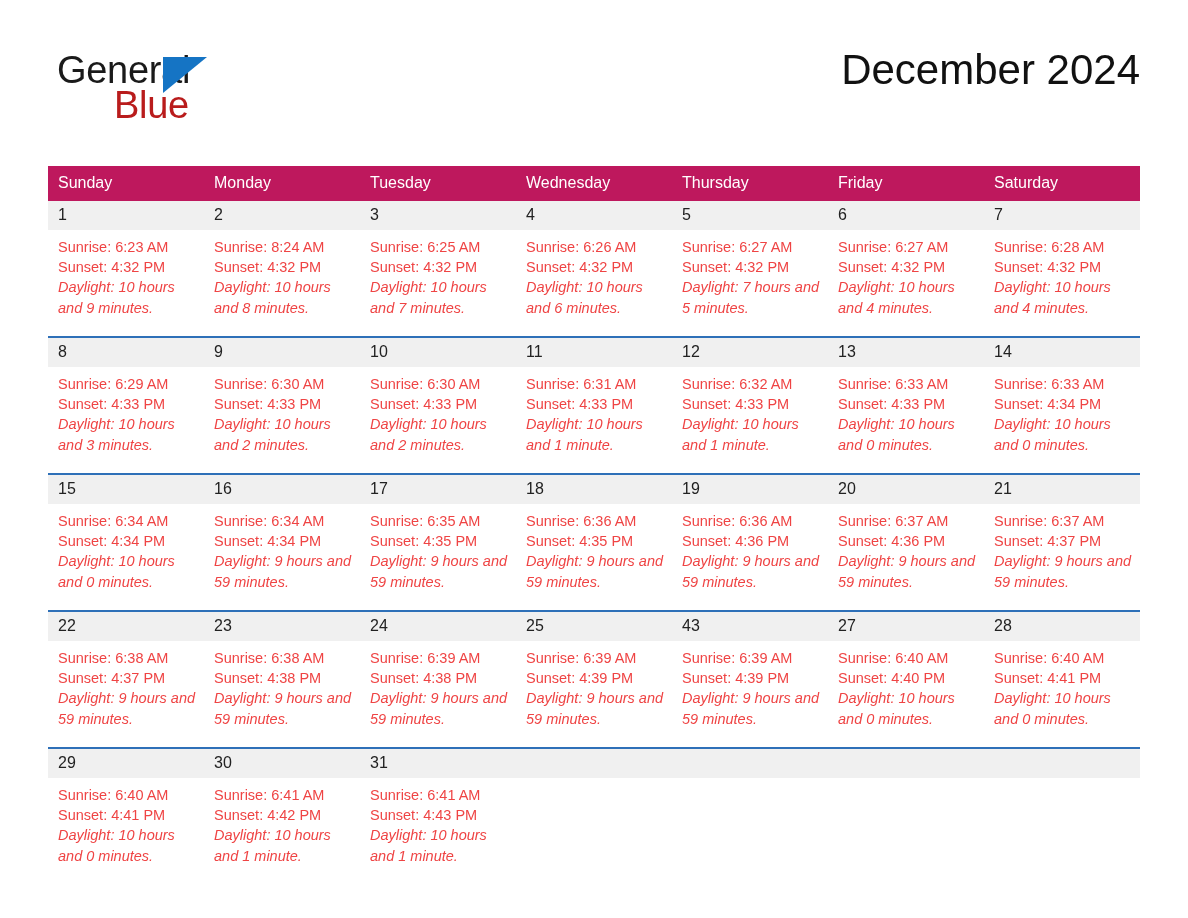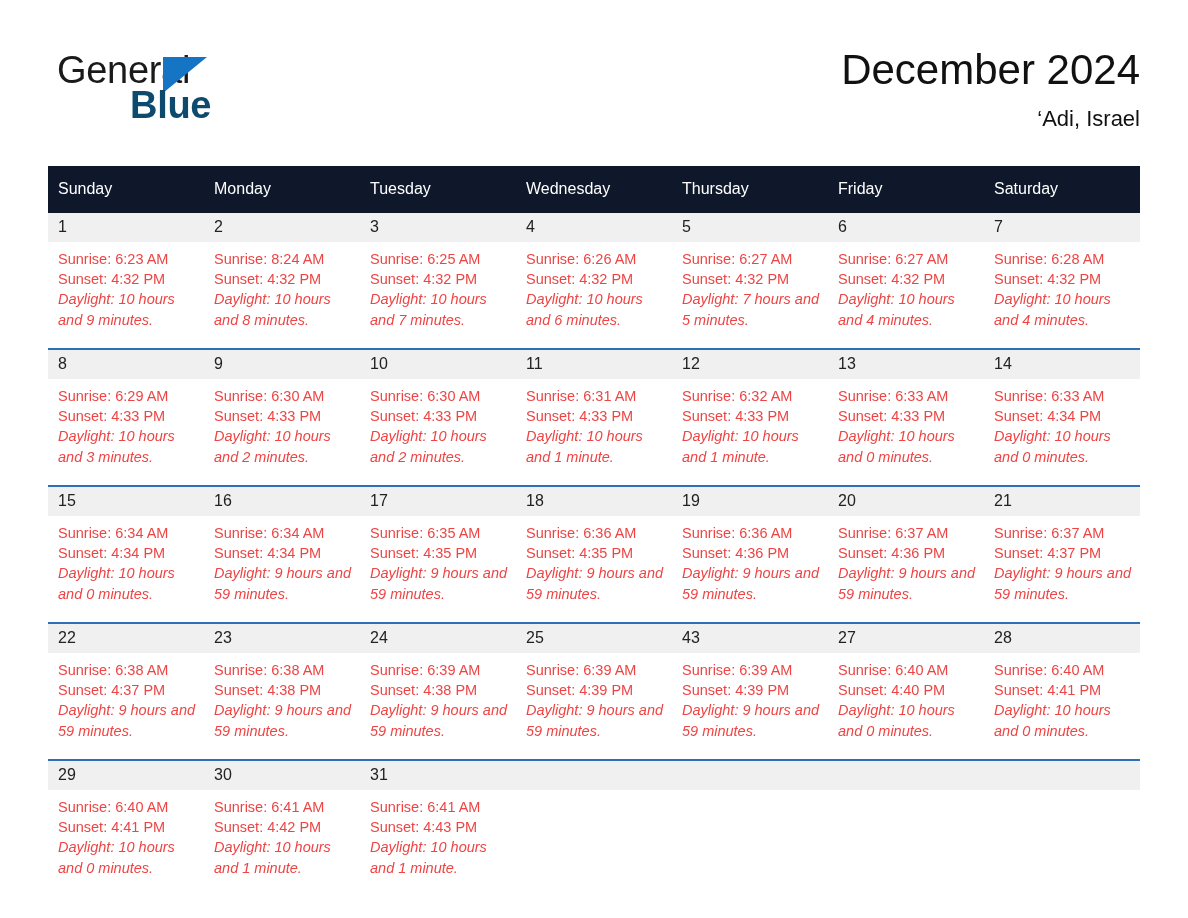--- a/index.html
+++ b/index.html
@@ -40,27 +40,27 @@
     left: 0;
     top: 0;
     font-size: 38px;
     line-height: 44px;
     letter-spacing: -0.3px;
     color: #1a1a1a;
     font-weight: 400;
   }
   .logo-blue {
     position: absolute;
-    left: 73px;
+    left: 57px;
     top: 35px;
     font-size: 38px;
     line-height: 44px;
     letter-spacing: -0.3px;
-    color: #0c4a6e;
-    font-weight: 700;
+    color: #b91c1c;
+    font-weight: 400;
   }
   .logo-triangle {
     position: absolute;
     left: 106px;
     top: 9px;
     width: 44px;
     height: 36px;
   }
 
   .title-wrap {
@@ -87,27 +87,27 @@
   }
 
   
   .cal {
     margin: 12px 48px 0 48px;
     width: 1092px;
     border-collapse: collapse;
     table-layout: fixed;
   }
   .cal th {
-    background: #0f172a;
+    background: #be185d;
     color: #ffffff;
     font-size: 16px;
     font-weight: 400;
     text-align: left;
     padding: 8px 0 9px 10px;
-    height: 47px;
+    height: 35px;
     border: 0;
   }
   .cal td {
     vertical-align: top;
     padding: 0;
     border: 0;
     width: 156px;
   }
 
   .wk-row > td {
@@ -148,21 +148,20 @@
       <span class="logo-triangle">
         <svg width="44" height="36" viewBox="0 0 44 36" xmlns="http://www.w3.org/2000/svg">
           <polygon points="0,0 44,36 0,36" transform="translate(0,0) scale(1,-1) translate(0,-36)" fill="#1574c4"></polygon>
         </svg>
       </span>
       <span class="logo-blue">Blue</span>
     </div>
 
     <div class="title-wrap">
       <div class="cal-title">December 2024</div>
-      <div class="cal-location">‘Adi, Israel</div>
     </div>
 
   </div>
 
   <table class="cal">
     <thead>
       <tr>
         <th>Sunday</th>
         <th>Monday</th>
         <th>Tuesday</th>

